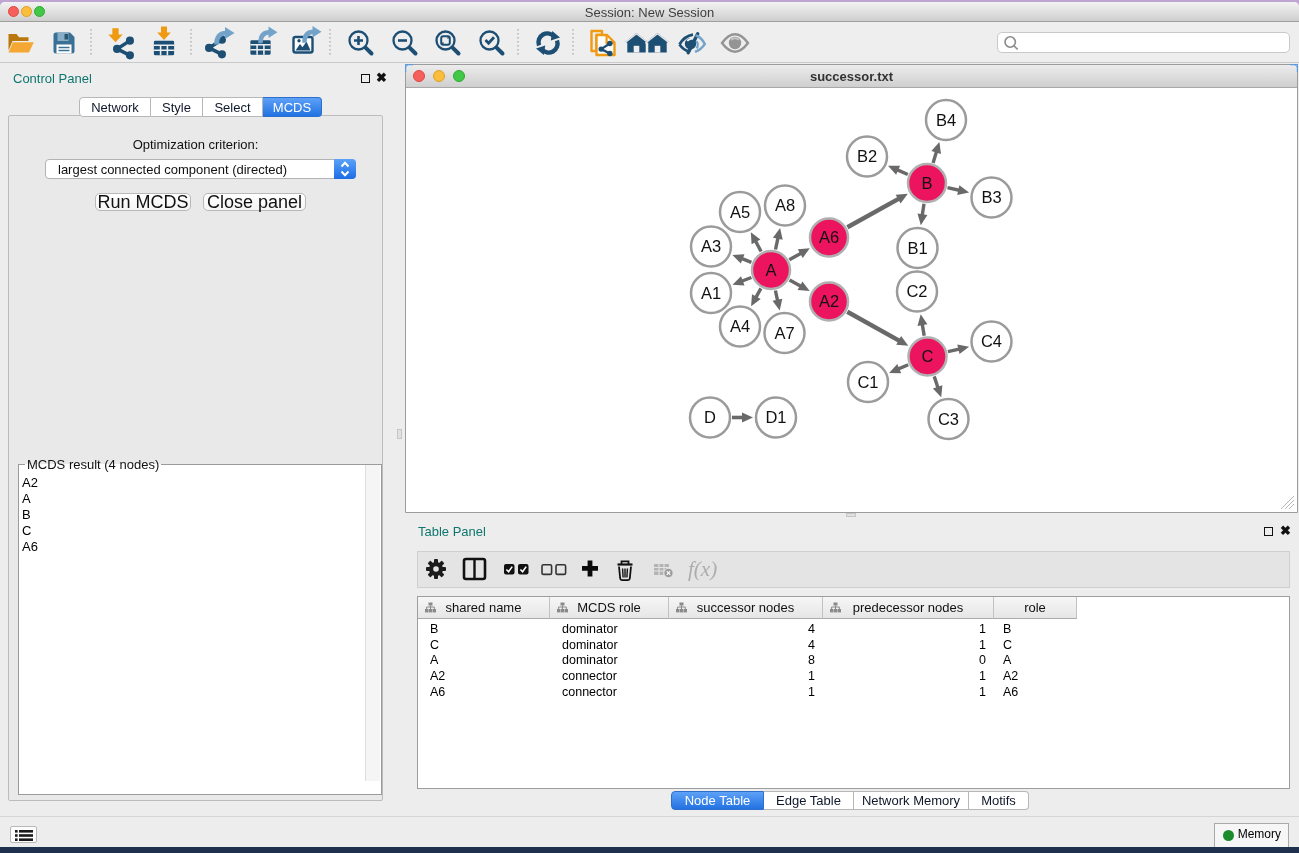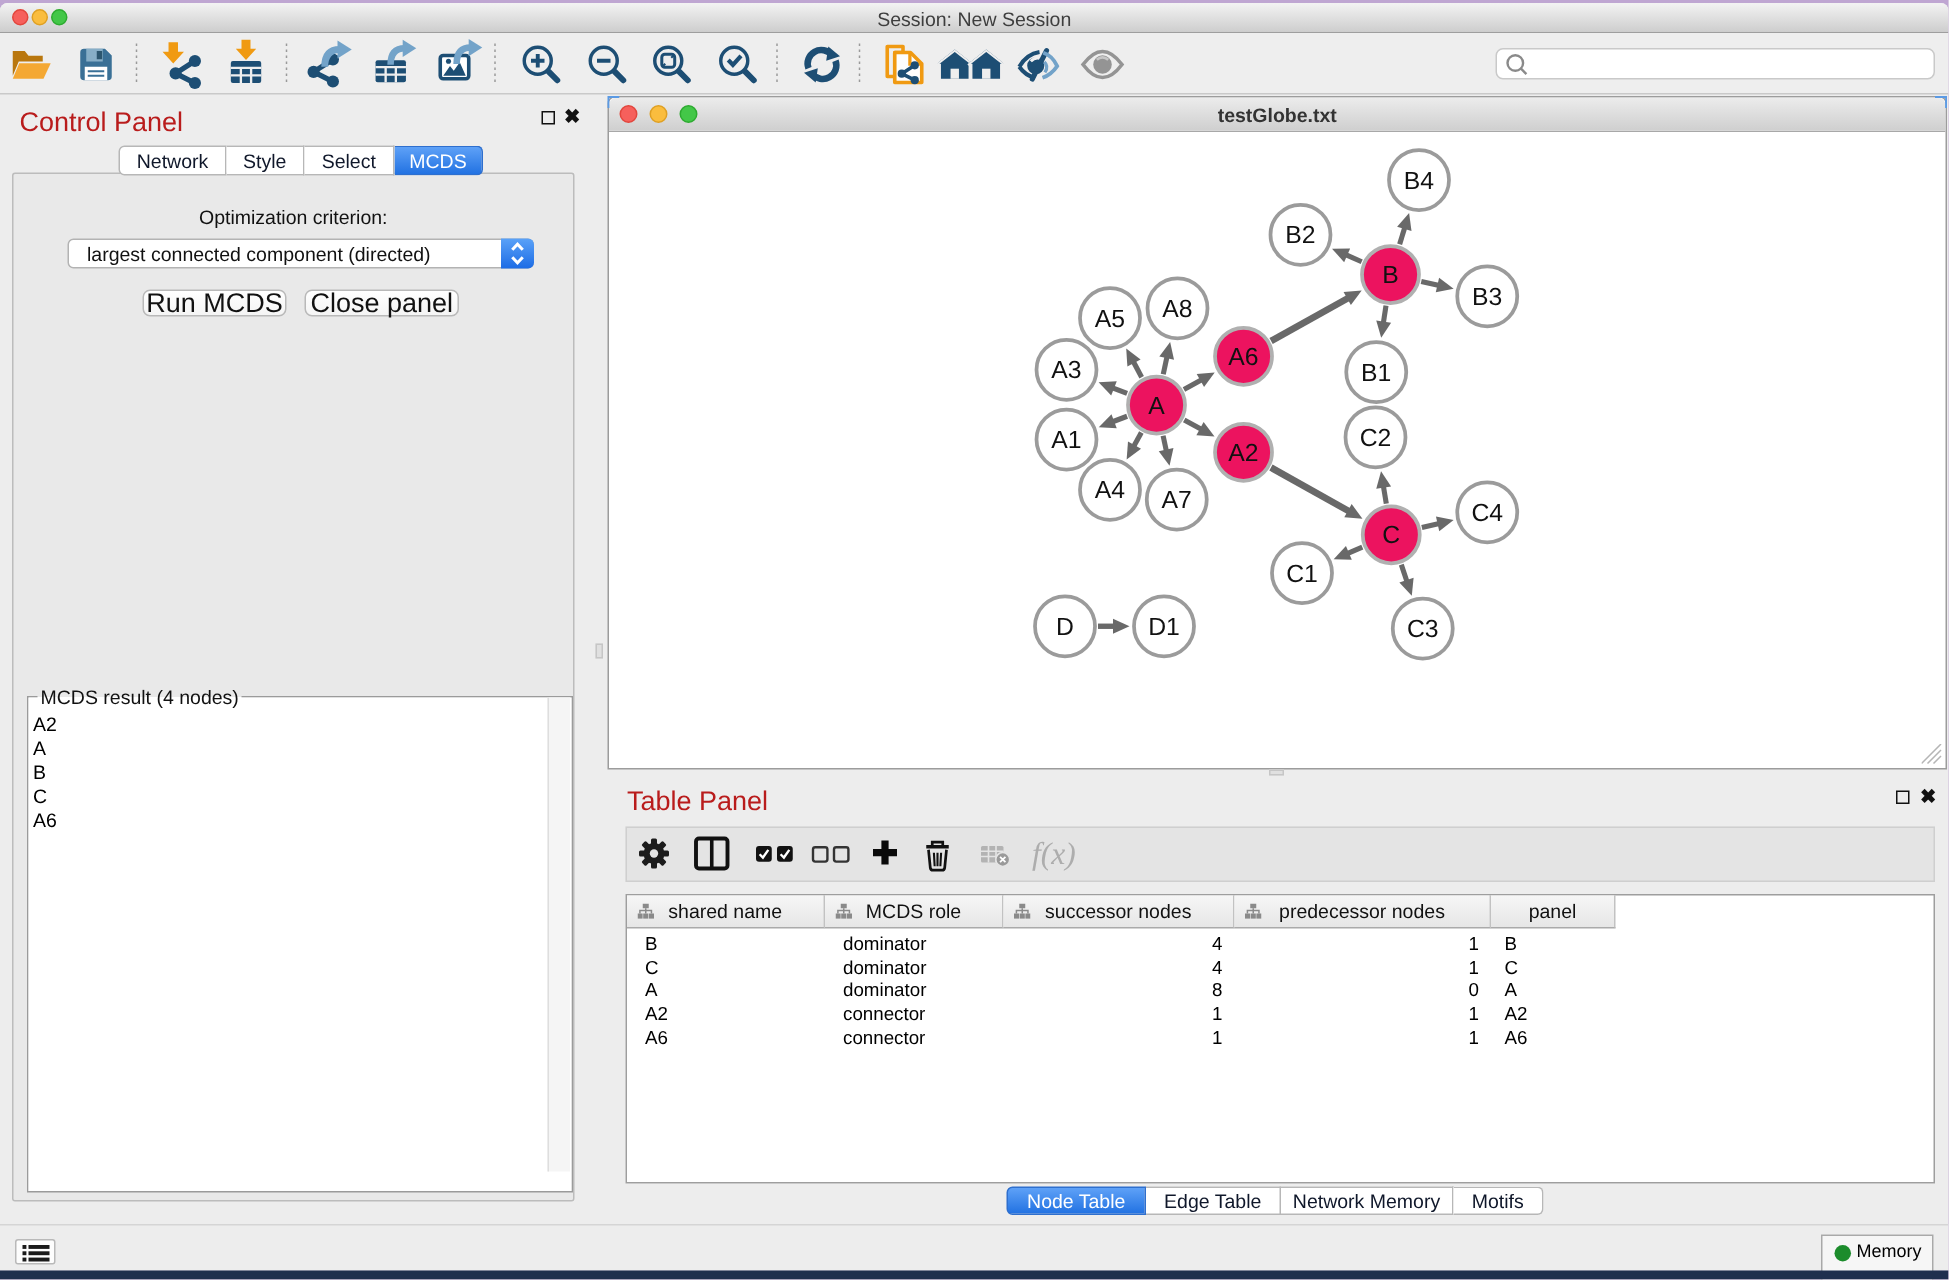--- a/index.html
+++ b/index.html
@@ -20,21 +20,21 @@
               font-size:13px; color:#3e3e3e; }
 
   
   #toolbar { position:absolute; left:0; top:20px; width:100%; height:41px;
              background:#eeeeee; border-bottom:1px solid #c9c9c9; }
   #searchbox { position:absolute; right:9px; top:10px; width:293px; height:21px;
                background:#ffffff; border:1px solid #c9c9c9; border-radius:5px; }
 
   
   #cpanel { position:absolute; left:0; top:62px; width:391px; height:746px; background:#ededed; }
-  .panel-head { font-size:18px; color:#b91c1c;text-align:center; }
+  .panel-head { font-size:13px; color:#0f766e;text-align:center; }
   #cp-title { position:absolute; left:13px; top:7px; }
   .mini-restore { position:absolute; width:9px; height:9px; border:1.5px solid #111; }
   .mini-close { position:absolute; font-size:13px; font-weight:bold; color:#111; }
   #cp-tabs { position:absolute; left:79px; top:33px; height:20px; z-index:3; display:flex; }
   .seg { height:20px; background:#fff; border:1px solid #b7b7b7; border-left:none;
          font-size:13px; color:#0f172a; text-align:center; line-height:19px; }
   .seg.first { border-left:1px solid #b7b7b7; border-radius:4px 0 0 4px; }
   .seg.last  { border-radius:0 4px 4px 0; }
   .seg.sel   { background:linear-gradient(#5ea1f7,#2272e2); color:#fff; border-color:#2e6fce; }
   #cp-body { position:absolute; left:8px; top:51px; width:375px; height:686px;
@@ -290,21 +290,21 @@
       <svg style="position:absolute;left:-1px;top:-1px;z-index:5;" width="8" height="8">
         <path d="M0 8 L0 0 L8 0" stroke="#5b9ae4" stroke-width="2.5" fill="none"></path>
       </svg>
       <svg style="position:absolute;right:-1px;top:-1px;z-index:5;" width="8" height="8">
         <path d="M0 0 L8 0 L8 8" stroke="#5b9ae4" stroke-width="2.5" fill="none"></path>
       </svg>
       <div id="net-tb">
         <div class="tl t-red"></div>
         <div class="tl t-yel"></div>
         <div class="tl t-grn"></div>
-        <div class="title">testGlobe.txt</div>
+        <div class="title">successor.txt</div>
       </div>
       <div id="grip" style="position:absolute;right:2px;bottom:2px;width:14px;height:14px;">
  <svg width="14" height="14">
           <path d="M13 4 L4 13 M13 8 L8 13 M13 0 L0 13" stroke="#b5b5b5" stroke-width="1"></path>
         </svg></div>
  <div id="graph">
 <svg id="gsvg" width="892" height="425" xmlns="http://www.w3.org/2000/svg">
 <line x1="346.4" y1="190.5" x2="335.9" y2="194.5" stroke="#696969" stroke-width="3.4"></line>
 <polygon points="327.5,197.8 336.0,189.2 339.5,198.5" fill="#696969"></polygon>
 <line x1="346.4" y1="175.3" x2="335.8" y2="171.2" stroke="#696969" stroke-width="3.4"></line>
@@ -451,21 +451,21 @@
             <rect x="7.6" y="7" width="3.4" height="3.4" fill="#8a8a8a"></rect>
             <path d="M1.6 7 L1.6 5 L9.3 5 L9.3 7 M5.5 3.5 L5.5 7" stroke="#8a8a8a" fill="none"></path>
           </svg>successor nodes</div>
 <div class="th" style="left:405px;width:171px;"><svg width="11" height="11" viewBox="0 0 11 11" style="position:absolute;left:7px;top:5px;">
             <rect x="3.5" y="0.5" width="4" height="3" fill="#8a8a8a"></rect>
             <rect x="0" y="7" width="3.4" height="3.4" fill="#8a8a8a"></rect>
             <rect x="3.8" y="7" width="3.4" height="3.4" fill="#8a8a8a"></rect>
             <rect x="7.6" y="7" width="3.4" height="3.4" fill="#8a8a8a"></rect>
             <path d="M1.6 7 L1.6 5 L9.3 5 L9.3 7 M5.5 3.5 L5.5 7" stroke="#8a8a8a" fill="none"></path>
           </svg>predecessor nodes</div>
-<div class="th" style="left:576px;width:83px;">panel</div>
+<div class="th" style="left:576px;width:83px;">role</div>
 <div class="trow" style="left:12px;top:24.0px;">B</div>
 <div class="trow" style="left:144px;top:24.0px;">dominator</div>
 <div class="trow" style="left:251px;top:24.0px;width:146px;text-align:right;">4</div>
 <div class="trow" style="left:405px;top:24.0px;width:163px;text-align:right;">1</div>
 <div class="trow" style="left:585px;top:24.0px;">B</div>
 <div class="trow" style="left:12px;top:39.7px;">C</div>
 <div class="trow" style="left:144px;top:39.7px;">dominator</div>
 <div class="trow" style="left:251px;top:39.7px;width:146px;text-align:right;">4</div>
 <div class="trow" style="left:405px;top:39.7px;width:163px;text-align:right;">1</div>
 <div class="trow" style="left:585px;top:39.7px;">C</div>

